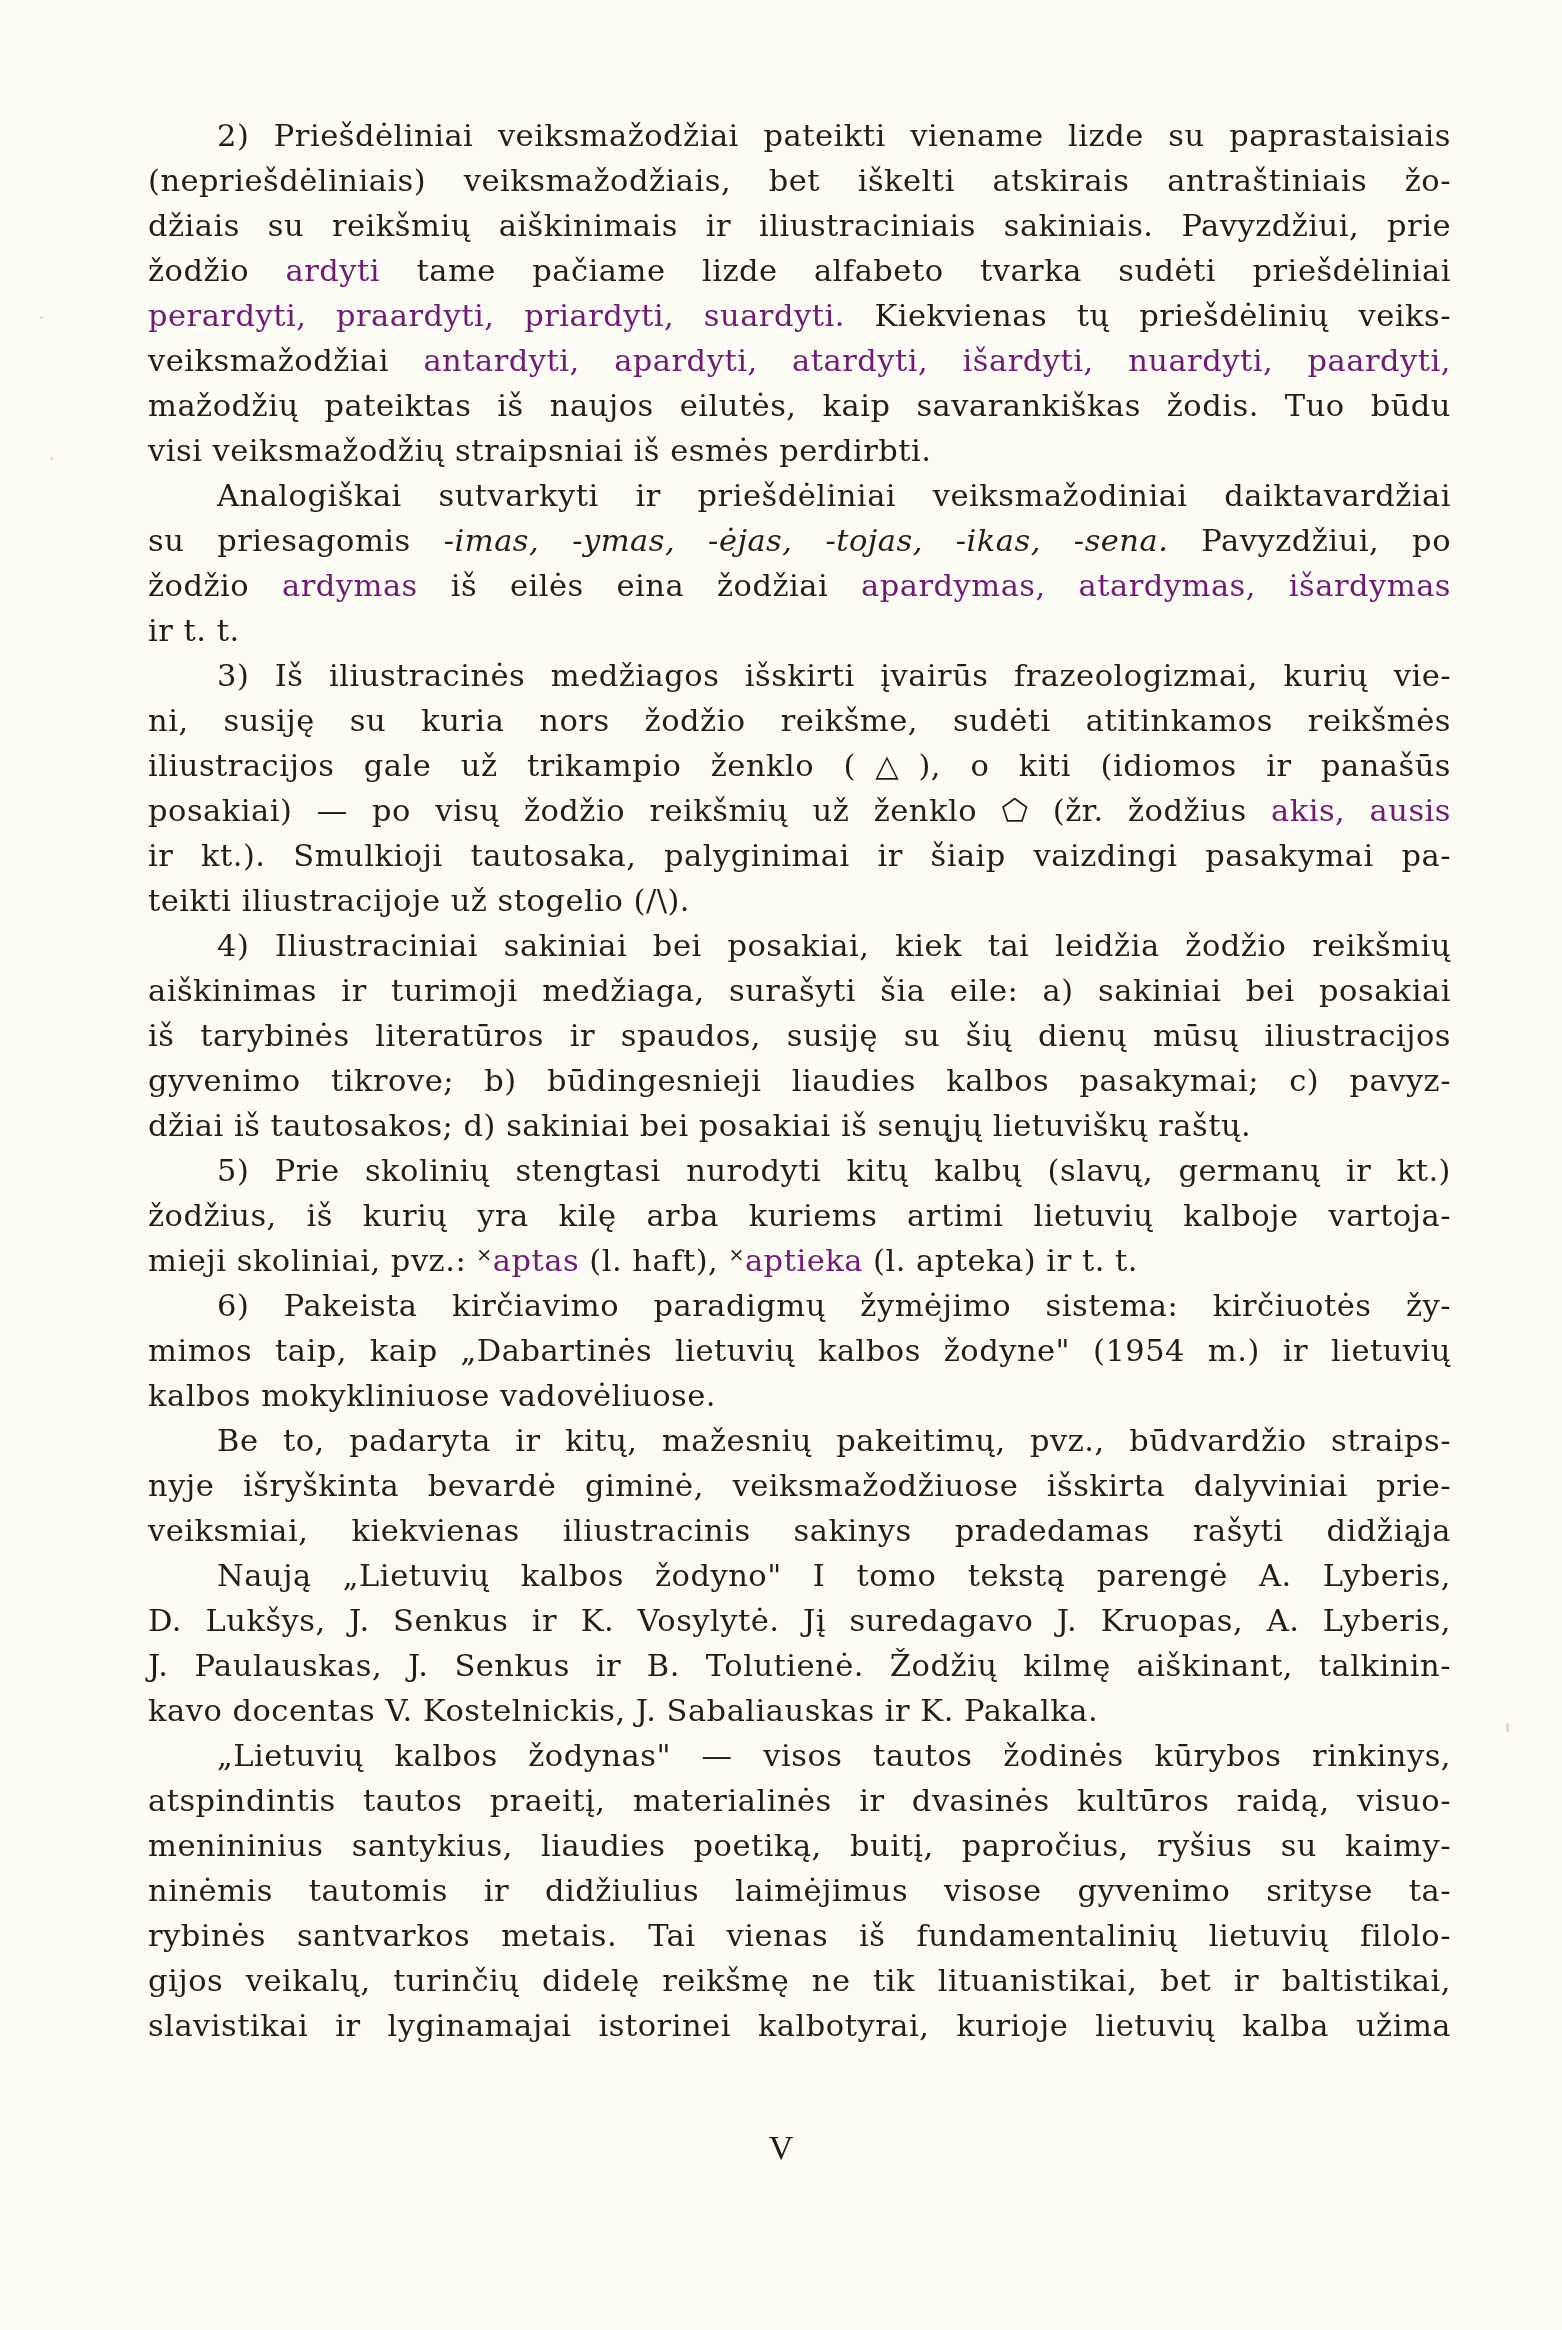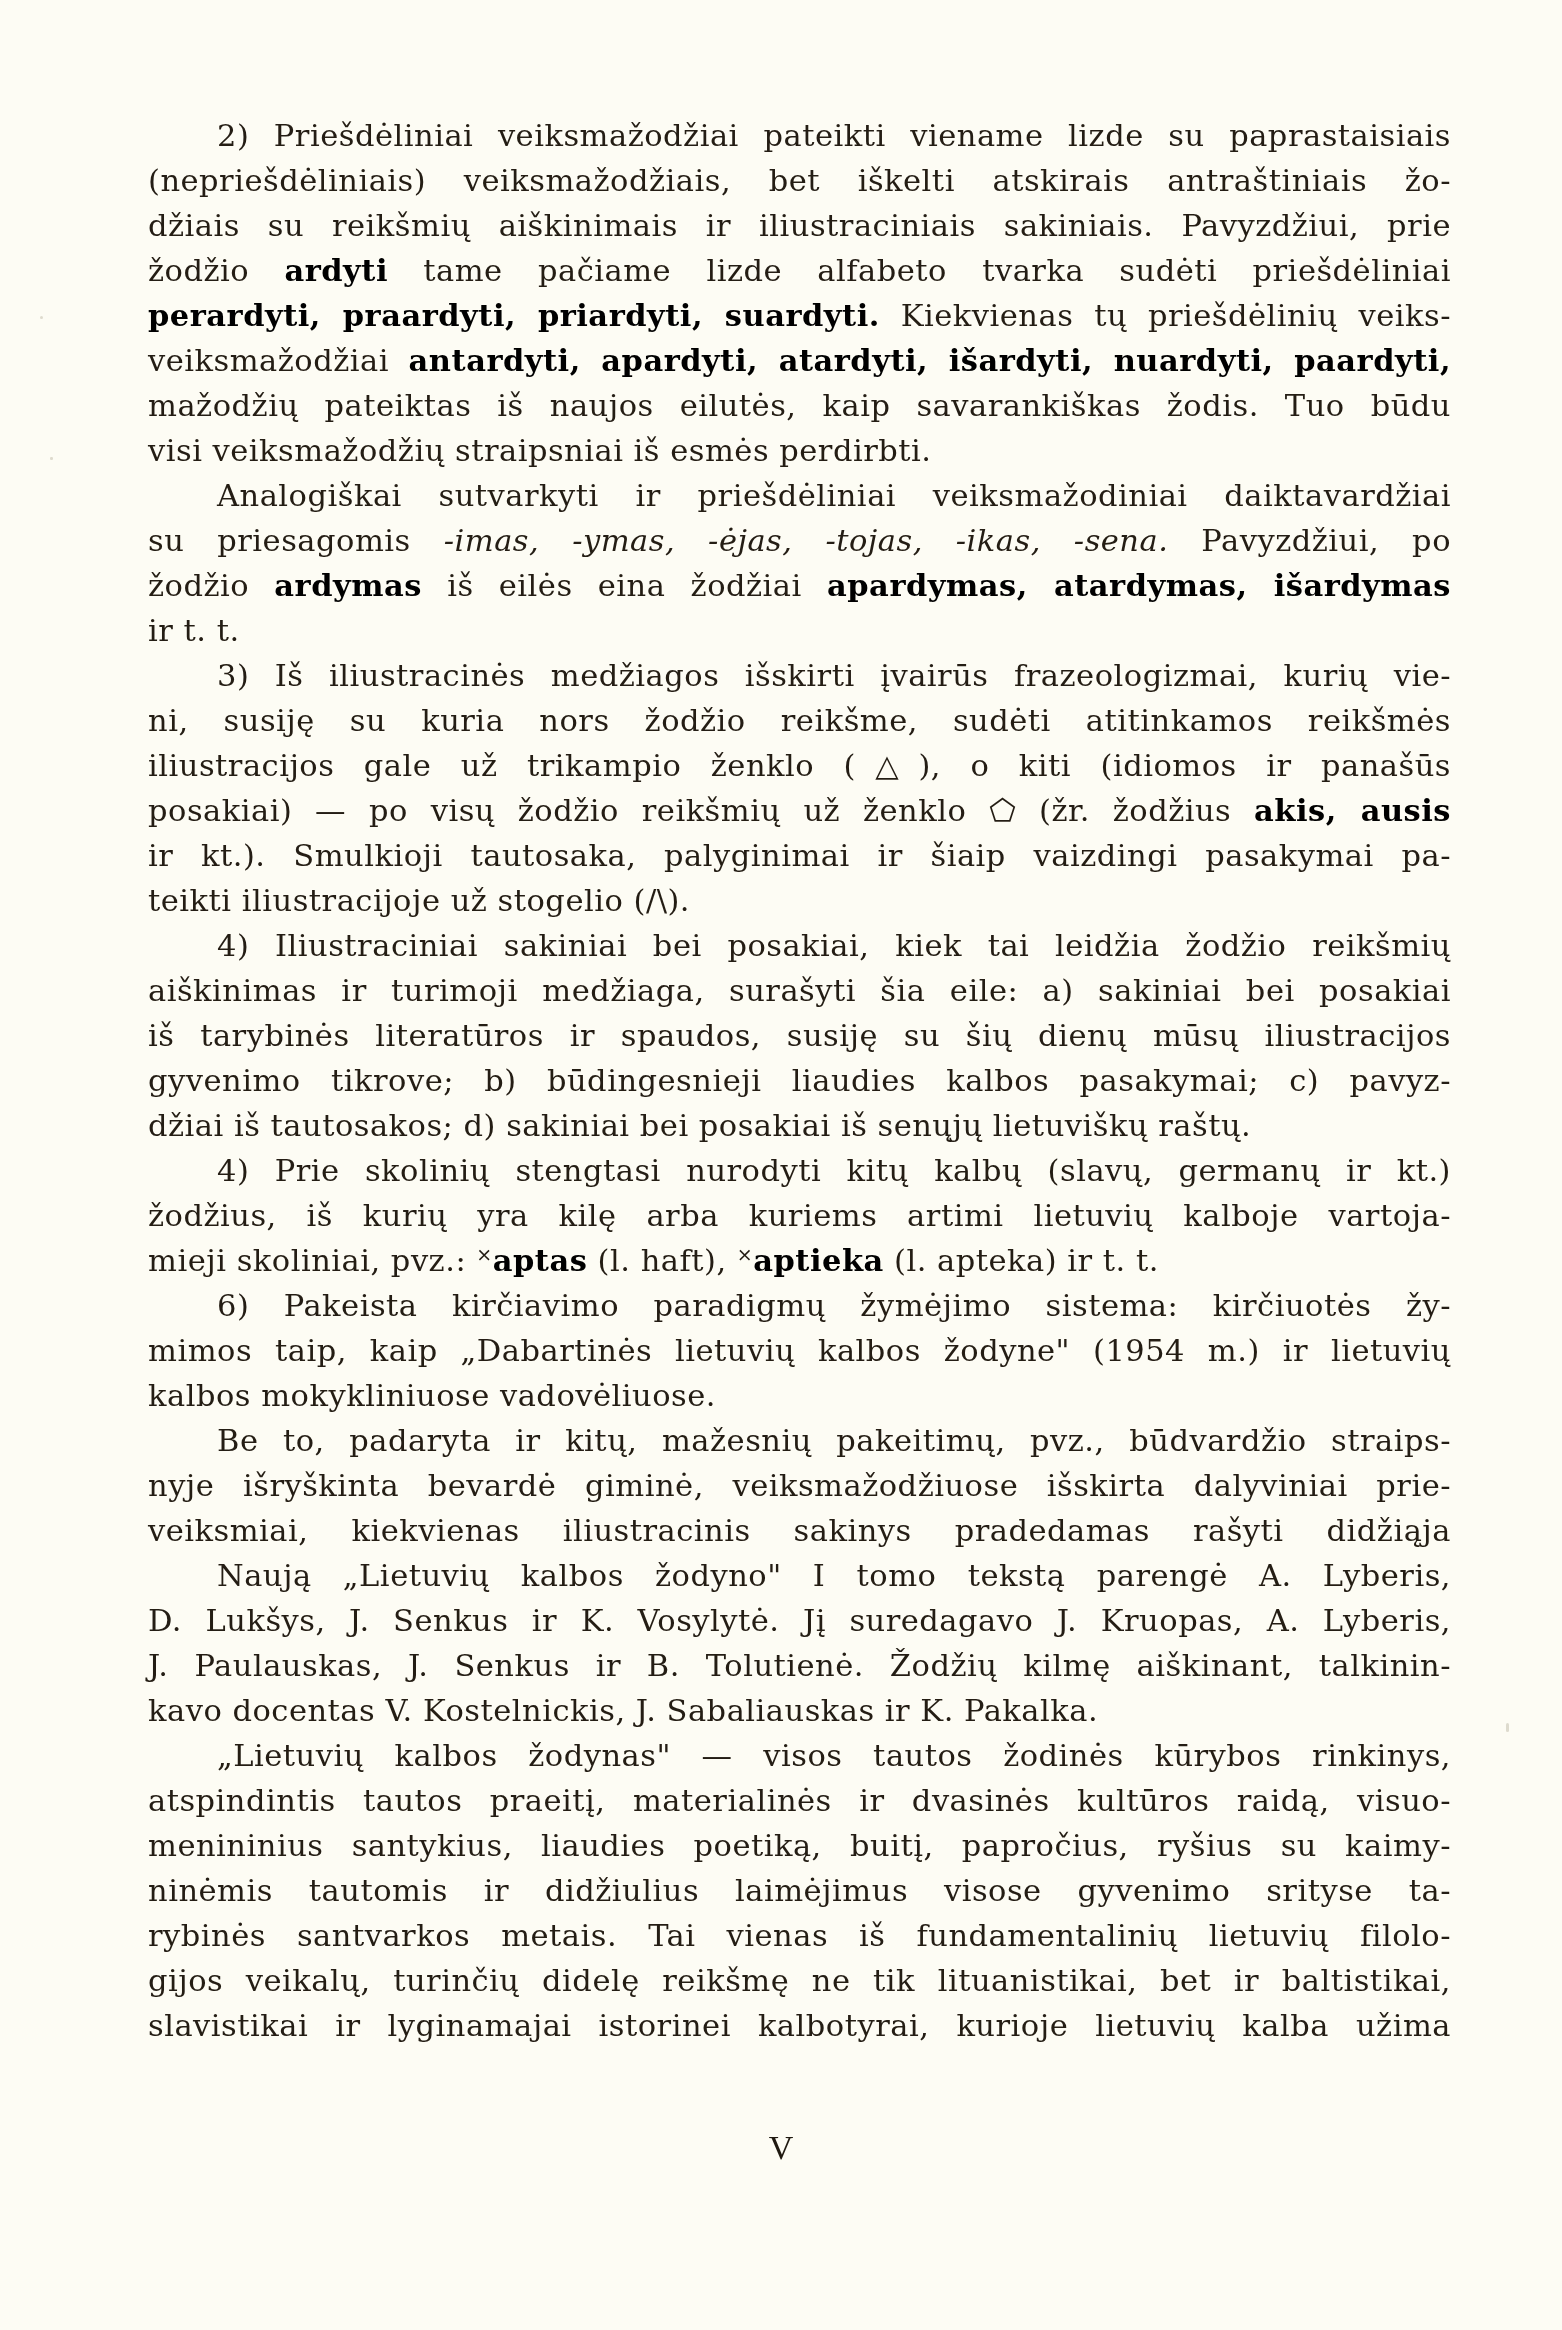--- a/index.html
+++ b/index.html
@@ -21,21 +21,21 @@
     line-height: 45px;
     font-size: 30.5px;
     letter-spacing: 0.5px;
     white-space: nowrap;
     text-align: justify;
     text-align-last: justify;
     overflow: visible;
   }
   .line.last { text-align-last: left; }
   .line.indent { padding-left: 69px; }
-  .line b { font-weight: bold; color: #000000; }
+  .line b { font-weight: normal; color: #701a75; }
   .line i { }
   .page-number {
     position: absolute;
     left: 0; width: 1562px;
     top: 2129px;
     text-align: center;
     font-size: 34px;
     font-family: "Liberation Serif", "DejaVu Serif", serif;
     color: #1f1910;
   }
@@ -61,21 +61,21 @@
     <div class="line"><span>ni, susiję su kuria nors žodžio reikšme, sudėti atitinkamos reikšmės</span></div>
     <div class="line"><span>iliustracijos gale už trikampio ženklo (△), o kiti (idiomos ir panašūs</span></div>
     <div class="line"><span>posakiai) — po visų žodžio reikšmių už ženklo ⬠ (žr. žodžius </span><b>akis, ausis</b></div>
     <div class="line"><span>ir kt.). Smulkioji tautosaka, palyginimai ir šiaip vaizdingi pasakymai pa-</span></div>
     <div class="line last"><span>teikti iliustracijoje už stogelio (/\).</span></div>
     <div class="line indent"><span>4) Iliustraciniai sakiniai bei posakiai, kiek tai leidžia žodžio reikšmių</span></div>
     <div class="line"><span>aiškinimas ir turimoji medžiaga, surašyti šia eile: a) sakiniai bei posakiai</span></div>
     <div class="line"><span>iš tarybinės literatūros ir spaudos, susiję su šių dienų mūsų iliustracijos</span></div>
     <div class="line"><span>gyvenimo tikrove; b) būdingesnieji liaudies kalbos pasakymai; c) pavyz-</span></div>
     <div class="line last"><span>džiai iš tautosakos; d) sakiniai bei posakiai iš senųjų lietuviškų raštų.</span></div>
-    <div class="line indent"><span>4) Prie skolinių stengtasi nurodyti kitų kalbų (slavų, germanų ir kt.)</span></div>
+    <div class="line indent"><span>5) Prie skolinių stengtasi nurodyti kitų kalbų (slavų, germanų ir kt.)</span></div>
     <div class="line"><span>žodžius, iš kurių yra kilę arba kuriems artimi lietuvių kalboje vartoja-</span></div>
     <div class="line last"><span>mieji skoliniai, pvz.: </span><sup style="font-size: 19px; vertical-align: 10.3px; line-height: 0;">×</sup><b>aptas</b><span> (l. haft), </span><sup style="font-size: 19px; vertical-align: 10.3px; line-height: 0;">×</sup><b>aptieka</b><span> (l. apteka) ir t. t.</span></div>
     <div class="line indent"><span>6) Pakeista kirčiavimo paradigmų žymėjimo sistema: kirčiuotės žy-</span></div>
     <div class="line"><span>mimos taip, kaip „Dabartinės lietuvių kalbos žodyne" (1954 m.) ir lietuvių</span></div>
     <div class="line last"><span>kalbos mokykliniuose vadovėliuose.</span></div>
     <div class="line indent"><span>Be to, padaryta ir kitų, mažesnių pakeitimų, pvz., būdvardžio straips-</span></div>
     <div class="line"><span>nyje išryškinta bevardė giminė, veiksmažodžiuose išskirta dalyviniai prie-</span></div>
     <div class="line"><span>veiksmiai, kiekvienas iliustracinis sakinys pradedamas rašyti didžiąja</span></div>
     <div class="line indent"><span>Naują „Lietuvių kalbos žodyno" I tomo tekstą parengė A. Lyberis,</span></div>
     <div class="line"><span>D. Lukšys, J. Senkus ir K. Vosylytė. Jį suredagavo J. Kruopas, A. Lyberis,</span></div>

